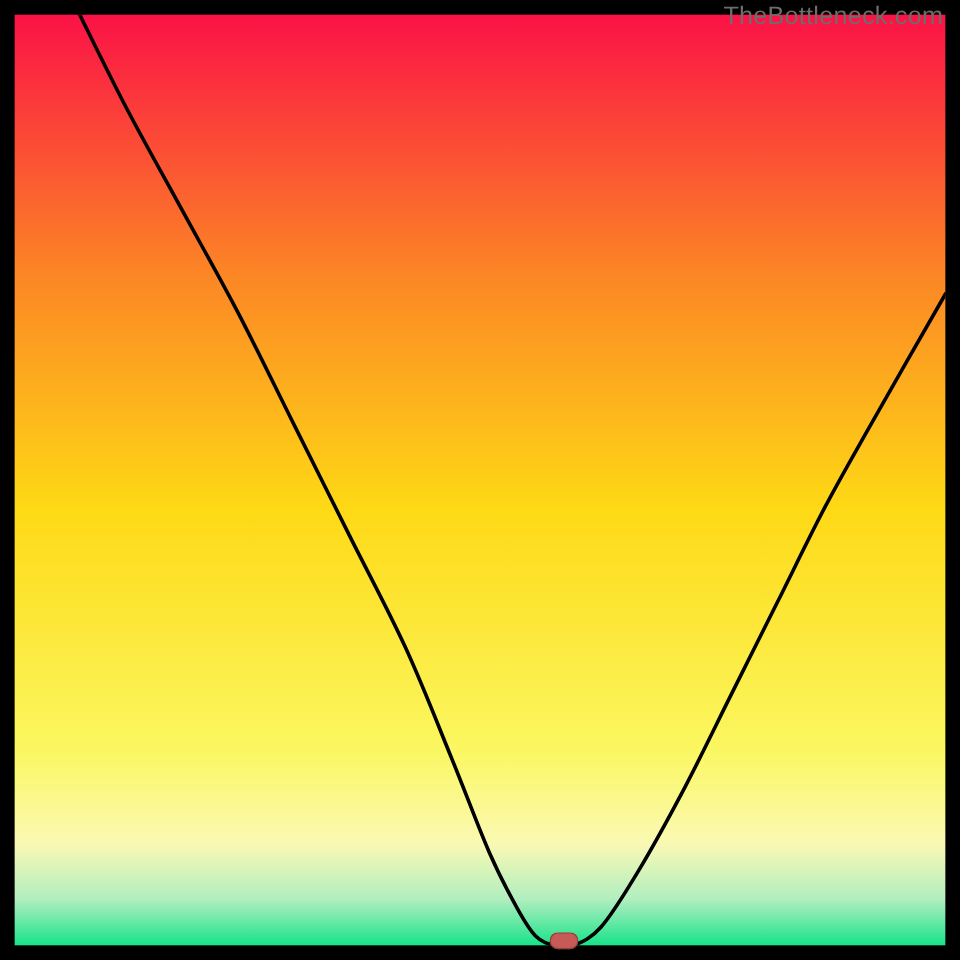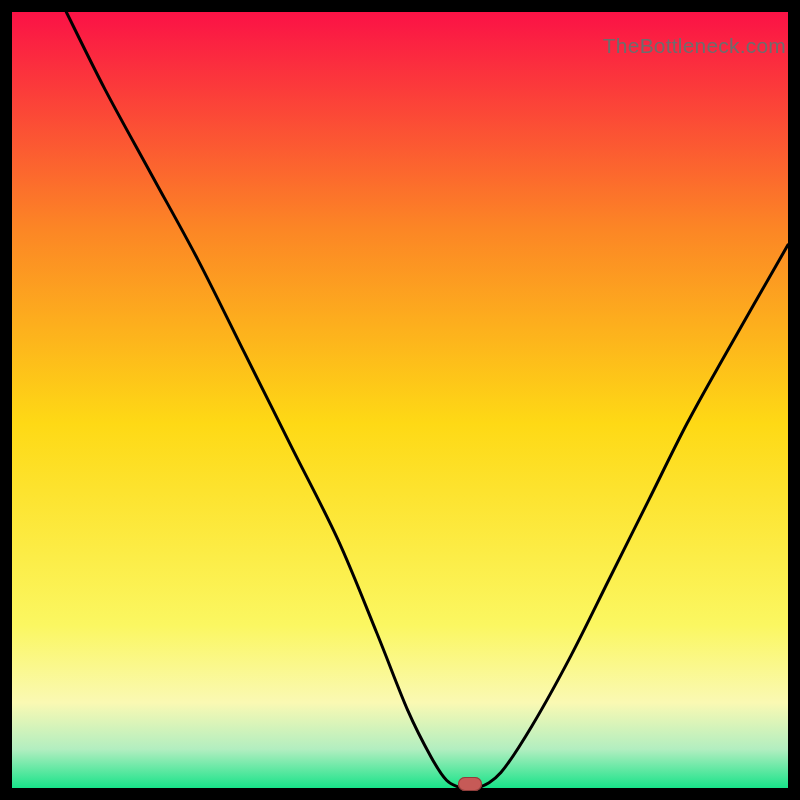--- a/index.html
+++ b/index.html
@@ -31,21 +31,20 @@
   }
   .watermark {
     position: absolute;
     top: 2px;
     right: 14px;
     color: #6d6d6d;
     font-size: 21px;
     font-weight: 500;
     letter-spacing: 0.2px;
     user-select: none;
-    margin-top: 32px;
   }
   .marker {
     position: absolute;
     width: 24px;
     height: 14px;
     border-radius: 7px;
     background: #c65a57;
     transform: translate(-50%, -50%);
   }
 </style>

